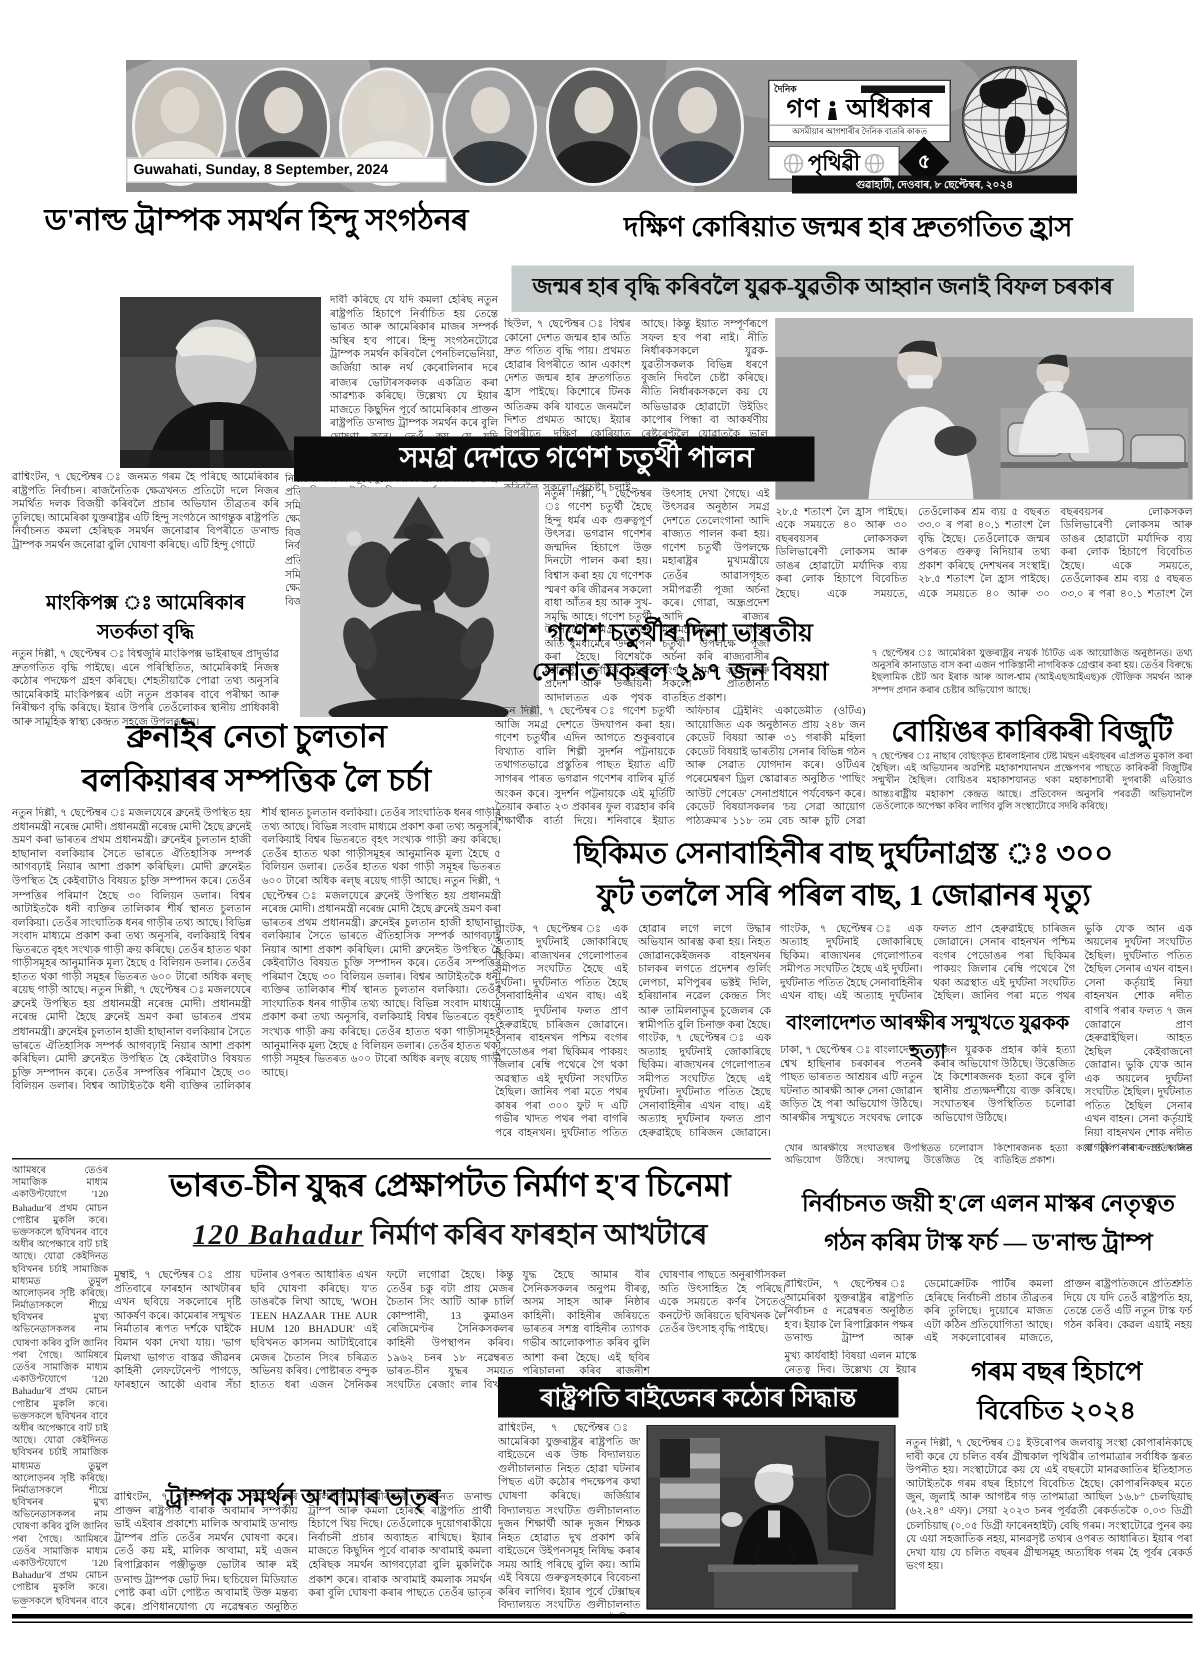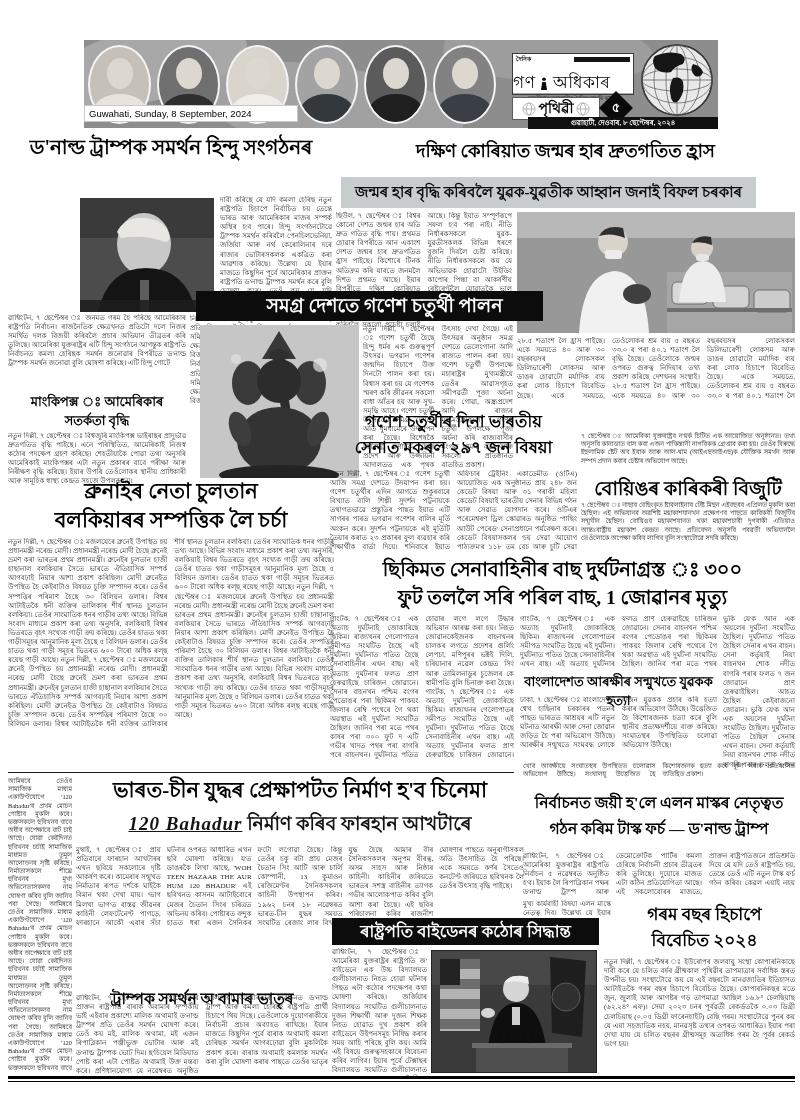--- a/index.html
+++ b/index.html
@@ -30,31 +30,31 @@
   .oval{position:absolute;top:45px;width:63px;height:79px;border-radius:50%;
         border:2px solid #f4f4f4;box-sizing:border-box;overflow:hidden;background:#b9b9b9;}
   .oval .ph{position:absolute;left:50%;top:11px;width:26px;height:31px;margin-left:-13px;border-radius:50%;background:#ddd8cf;}
   .oval .pb{position:absolute;left:50%;bottom:-8px;width:54px;height:36px;margin-left:-27px;border-radius:50% 50% 0 0;background:#3c3c3c;}
   .tone-a{background:#c6c1b8;} .tone-b{background:#6f6f6f;} .tone-c{background:#d9d5cd;}
   .tone-d{background:#a3a3a3;} .tone-e{background:#5b5b5b;} .tone-f{background:#828282;}
   .logo-box{left:512px;top:53px;width:122px;height:42px;background:#fff;border:1px solid #3a3a3a;box-sizing:border-box;}
   .logo-top{display:flex;justify-content:space-between;align-items:center;height:8px;padding:1px 3px 0 3px;}
   .logo-top .dainik{font-size:6px;font-weight:700;color:#0d0d0d;}
   .logo-top .microbar{width:56px;height:5px;background:#161616;}
-  .logo-main{font-size:17px;font-weight:400;text-align:left;line-height:19px;color:#050505;letter-spacing:.5px;margin-top:10px;}
+  .logo-main{font-size:17px;font-weight:700;text-align:center;line-height:19px;color:#050505;letter-spacing:.5px;}
   .logo-tag{font-size:5.5px;text-align:center;line-height:8px;color:#101010;border-top:1px solid #aaa;margin-top:1px;}
   .prithivi{left:512px;top:97px;width:88px;height:23px;background:#fff;border:1px solid #5c5c5c;box-sizing:border-box;
             display:flex;align-items:center;justify-content:center;gap:3px;}
   .prithivi .sec{font-size:14px;font-weight:700;color:#050505;}
   .diamond{left:604px;top:96px;width:24px;height:24px;background:#0a0a0a;transform:rotate(45deg);}
   .dnum{left:604px;top:96px;width:24px;height:24px;line-height:24px;text-align:center;color:#fff;font-weight:700;font-size:13px;}
   .date-strip{left:528px;top:117px;width:190px;height:12px;background:#101010;color:#fafafa;
               font-size:7px;line-height:12px;text-align:center;font-weight:700;}
   .date-en{left:84px;top:105px;width:214px;height:17px;background:#fff;border:1px solid #c9c9c9;box-sizing:border-box;
-           font-family:"Liberation Sans",sans-serif;font-weight:400;font-size:9.5px;line-height:15px;padding-left:4px;color:#000;}
+           font-family:"Liberation Sans",sans-serif;font-weight:700;font-size:9.5px;line-height:15px;padding-left:4px;color:#000;}
   
   .photo{position:absolute;overflow:hidden;background:#8f8f8f;}
   .rule-thin{border-top:1px solid #1a1a1a;height:0;}
   .rule-double{border-top:3px solid #000;height:2px;border-bottom:1px solid #000;}
 </style>
 </head>
 <body>
 
 <div class="page">
 

